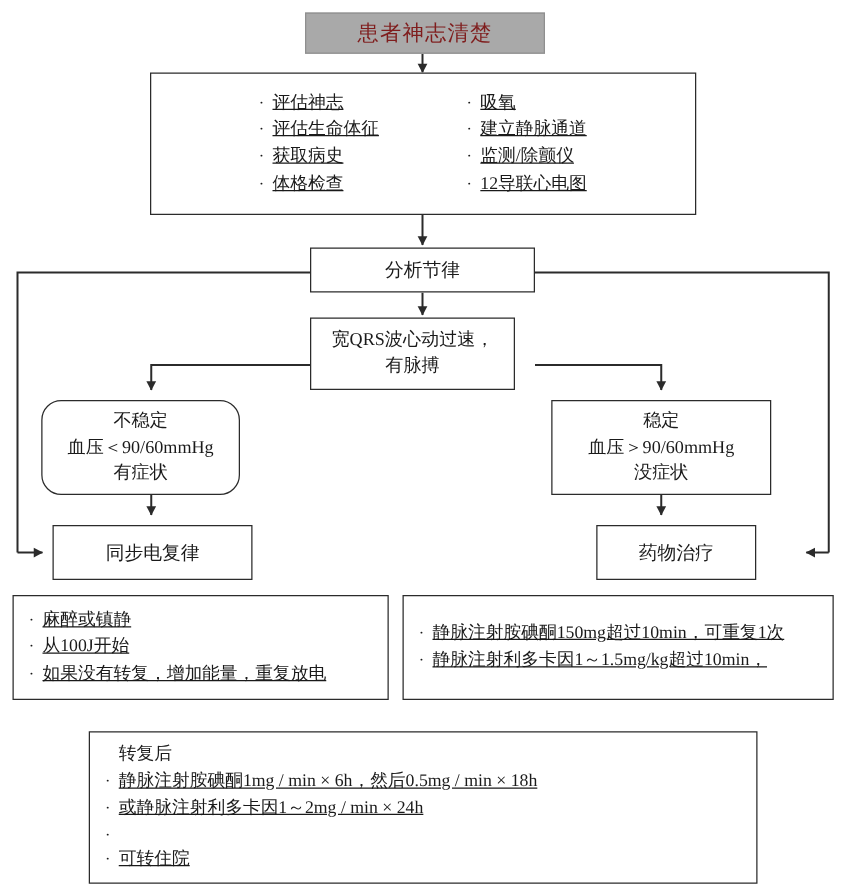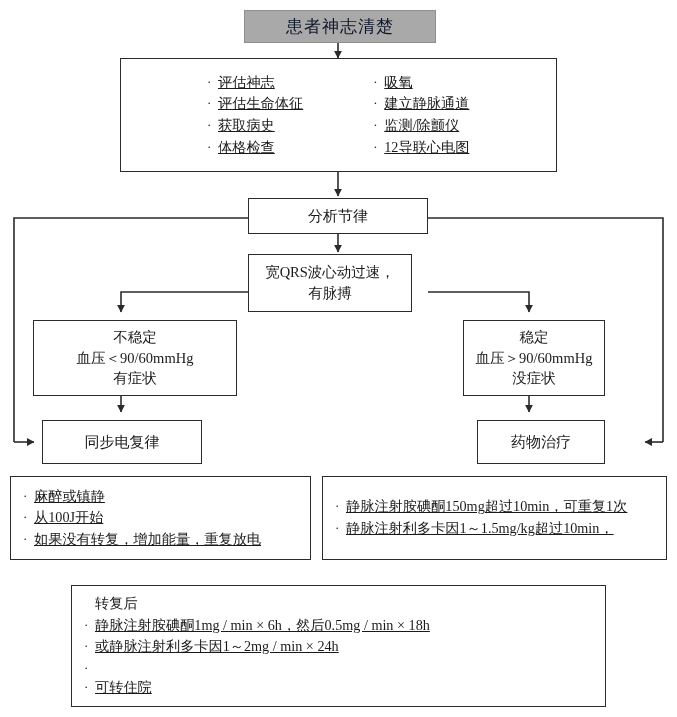--- a/index.html
+++ b/index.html
@@ -36,21 +36,21 @@
     flex-direction: column;
     justify-content: center;
   }
   .node.center {
     align-items: center;
     text-align: center;
   }
   .title-node {
     background: #a9a9a9;
     border: 1.6px solid #8f8f8f;
-    color: #0f172a;
+    color: #7f1d1d;
     font-size: 17px;
     letter-spacing: 1px;
   }
   .plain-label {
     font-size: 15px;
   }
   .multi-line {
     font-size: 14.5px;
     line-height: 1.42;
   }
@@ -173,27 +173,27 @@
 
   <div class="node center plain-label" style="left:248px; top:198px; width:180px; height:36px;">
     <span>分析节律</span>
   </div>
 
   <div class="node center multi-line" style="left:248px; top:254px; width:164px; height:58px;">
     <div>宽QRS波心动过速，</div>
     <div>有脉搏</div>
   </div>
 
-  <div class="node center multi-line" style="left:33px; top:320px; width:204px; height:76px;">
+  <div class="node center multi-line" style="left:33px; top:320px; width:159px; height:76px;border-radius:16px;">
     <div>不稳定</div>
     <div>血压＜90/60mmHg</div>
     <div>有症状</div>
   </div>
 
-  <div class="node center multi-line" style="left:441px; top:320px; width:142px; height:76px;margin-left:22px;">
+  <div class="node center multi-line" style="left:441px; top:320px; width:176px; height:76px;">
     <div>稳定</div>
     <div>血压＞90/60mmHg</div>
     <div>没症状</div>
   </div>
 
   <div class="node center plain-label" style="left:42px; top:420px; width:160px; height:44px;">
     <span>同步电复律</span>
   </div>
 
   <div class="node center plain-label" style="left:477px; top:420px; width:128px; height:44px;">

